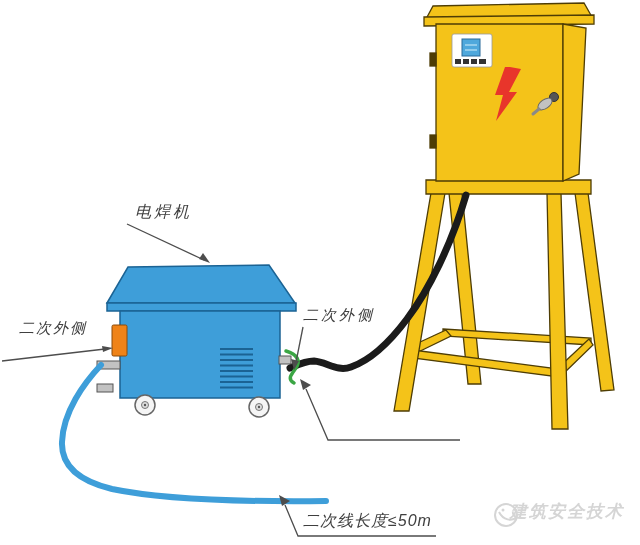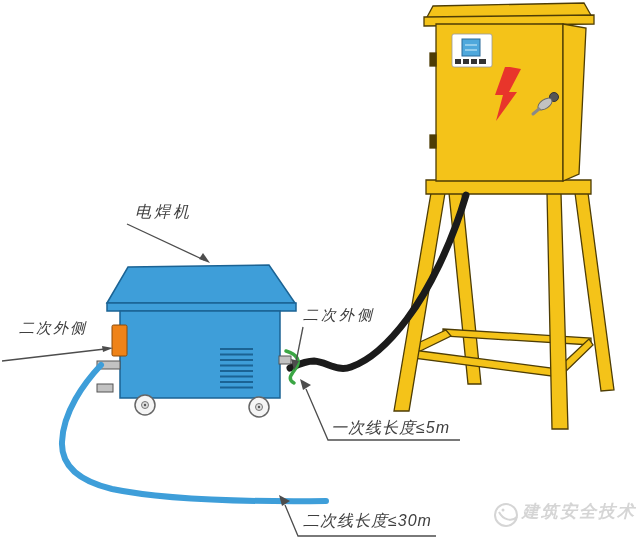--- a/index.html
+++ b/index.html
@@ -19,21 +19,21 @@
   .lbl{
     position:absolute;color:var(--label-text);white-space:nowrap;
     font-family:"Liberation Sans","DejaVu Sans",sans-serif;
   }
   .lbl-welder{left:135px;top:202px;font-size:16px;letter-spacing:3px;}
   .lbl-protector{left:1px;top:319px;width:104px;text-align:center;font-size:15px;line-height:18px;letter-spacing:2px;}
   .lbl-protector span{display:block;}
   .lbl-grounding{left:303px;top:306px;font-size:15px;letter-spacing:3px;}
   .lbl-primary{left:331px;top:418px;font-size:16px;letter-spacing:1px;}
   .lbl-secondary{left:303px;top:511px;font-size:16px;letter-spacing:1px;}
-  .lbl-watermark{left:522px;top:500px;font-size:17px;font-weight:bold;
+  .lbl-watermark{left:510px;top:500px;font-size:17px;font-weight:bold;
     color:var(--watermark-gray);letter-spacing:2px;}
 </style>
 </head>
 <body>
 
 <div class="stage">
 
   <svg width="640" height="545" viewBox="0 0 640 545">
 
     <g stroke="var(--box-outline)" stroke-width="1.3" fill="var(--box-yellow)">
@@ -141,19 +141,18 @@
   </svg>
 
   <div class="lbl lbl-welder">电焊机</div>
 
   <div class="lbl lbl-protector">
     <span>二次外侧</span>
   </div>
 
   <div class="lbl lbl-grounding">二次外侧</div>
 
-  <div class="lbl lbl-primary">一次线长度≤5m</div>
 
-  <div class="lbl lbl-secondary">二次线长度≤30m</div>
+  <div class="lbl lbl-secondary">二次线长度≤50m</div>
 
   <div class="lbl lbl-watermark">建筑安全技术</div>
 
 </div>
 
 </body></html>

